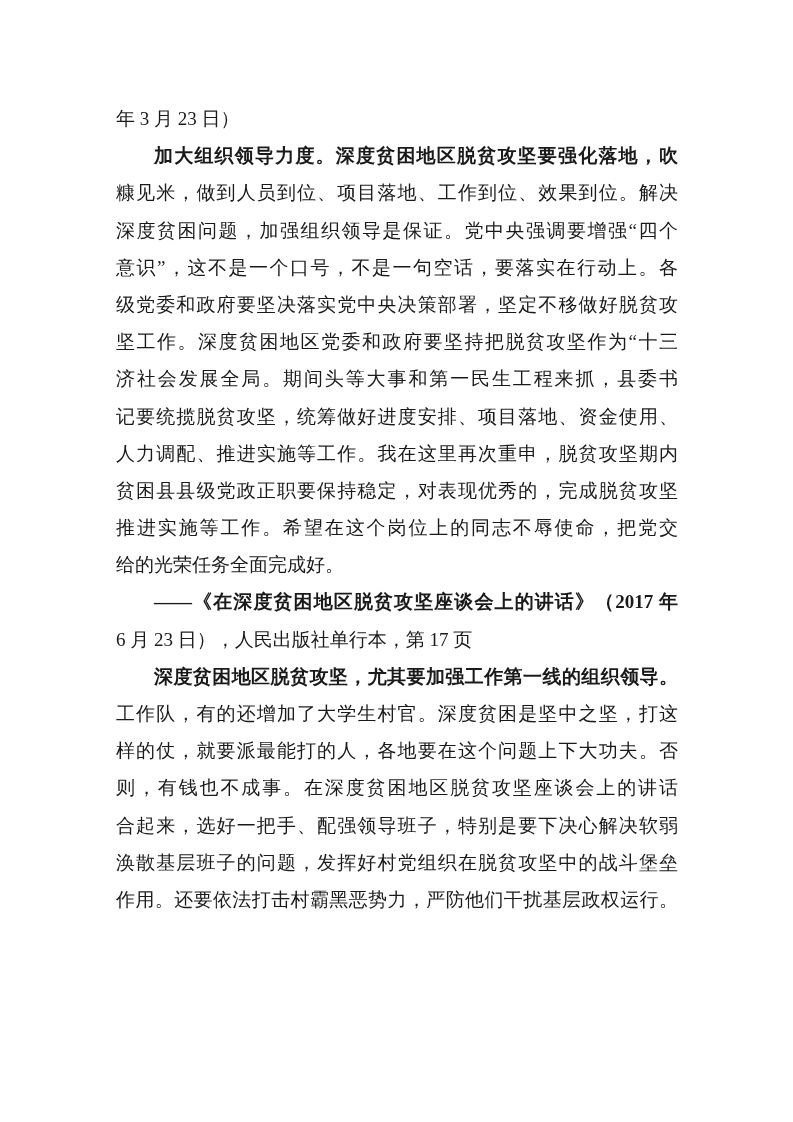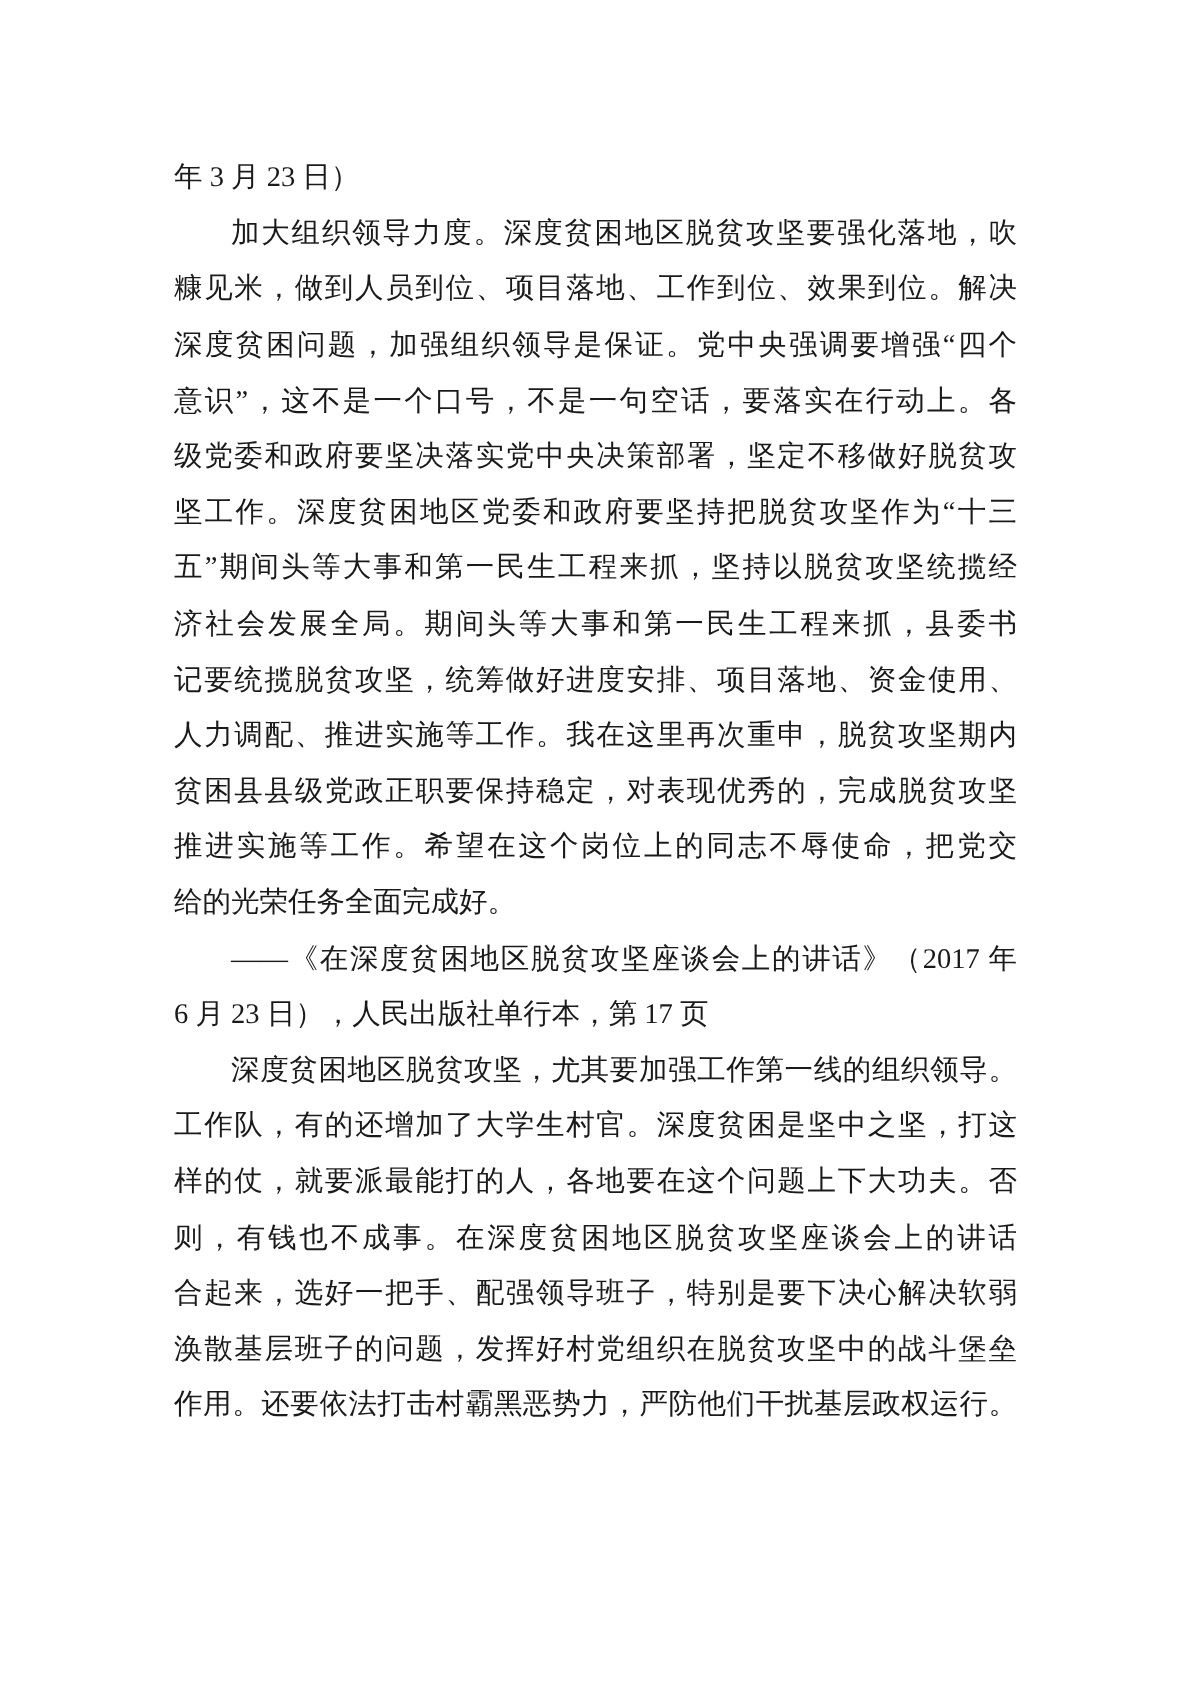--- a/index.html
+++ b/index.html
@@ -32,39 +32,39 @@
   .line {
     display: block;
     line-height: 37.2px;
     height: 37.2px;
     white-space: normal;
     text-align: left;
     letter-spacing: 0;
   }
   .line.indent {
     padding-left: 38px;
+    font-weight: bold;
   }
   .line.stretch {
     text-align: justify;
     text-align-last: justify;
   }
 </style>
 </head>
 <body style="background: rgb(255, 255, 255);">
 
 <div class="page">
   <div class="text-block" style="color: rgb(26, 26, 26);">
       <div class="line">年 3 月 23 日）</div>
       <div class="line indent stretch">加大组织领导力度。深度贫困地区脱贫攻坚要强化落地，吹</div>
       <div class="line stretch">糠见米，做到人员到位、项目落地、工作到位、效果到位。解决</div>
       <div class="line stretch">深度贫困问题，加强组织领导是保证。党中央强调要增强“四个</div>
       <div class="line stretch">意识”，这不是一个口号，不是一句空话，要落实在行动上。各</div>
       <div class="line stretch">级党委和政府要坚决落实党中央决策部署，坚定不移做好脱贫攻</div>
       <div class="line stretch">坚工作。深度贫困地区党委和政府要坚持把脱贫攻坚作为“十三</div>
-      <div class="line stretch">五”期间头等大事和第一民生工程来抓，坚持以脱贫攻坚统揽经</div>
       <div class="line stretch">济社会发展全局。期间头等大事和第一民生工程来抓，县委书</div>
       <div class="line stretch">记要统揽脱贫攻坚，统筹做好进度安排、项目落地、资金使用、</div>
       <div class="line stretch">人力调配、推进实施等工作。我在这里再次重申，脱贫攻坚期内</div>
       <div class="line stretch">贫困县县级党政正职要保持稳定，对表现优秀的，完成脱贫攻坚</div>
       <div class="line stretch">推进实施等工作。希望在这个岗位上的同志不辱使命，把党交</div>
       <div class="line">给的光荣任务全面完成好。</div>
       <div class="line indent stretch">——《在深度贫困地区脱贫攻坚座谈会上的讲话》（2017 年</div>
       <div class="line">6 月 23 日），人民出版社单行本，第 17 页</div>
       <div class="line indent stretch">深度贫困地区脱贫攻坚，尤其要加强工作第一线的组织领导。</div>
       <div class="line stretch">工作队，有的还增加了大学生村官。深度贫困是坚中之坚，打这</div>

